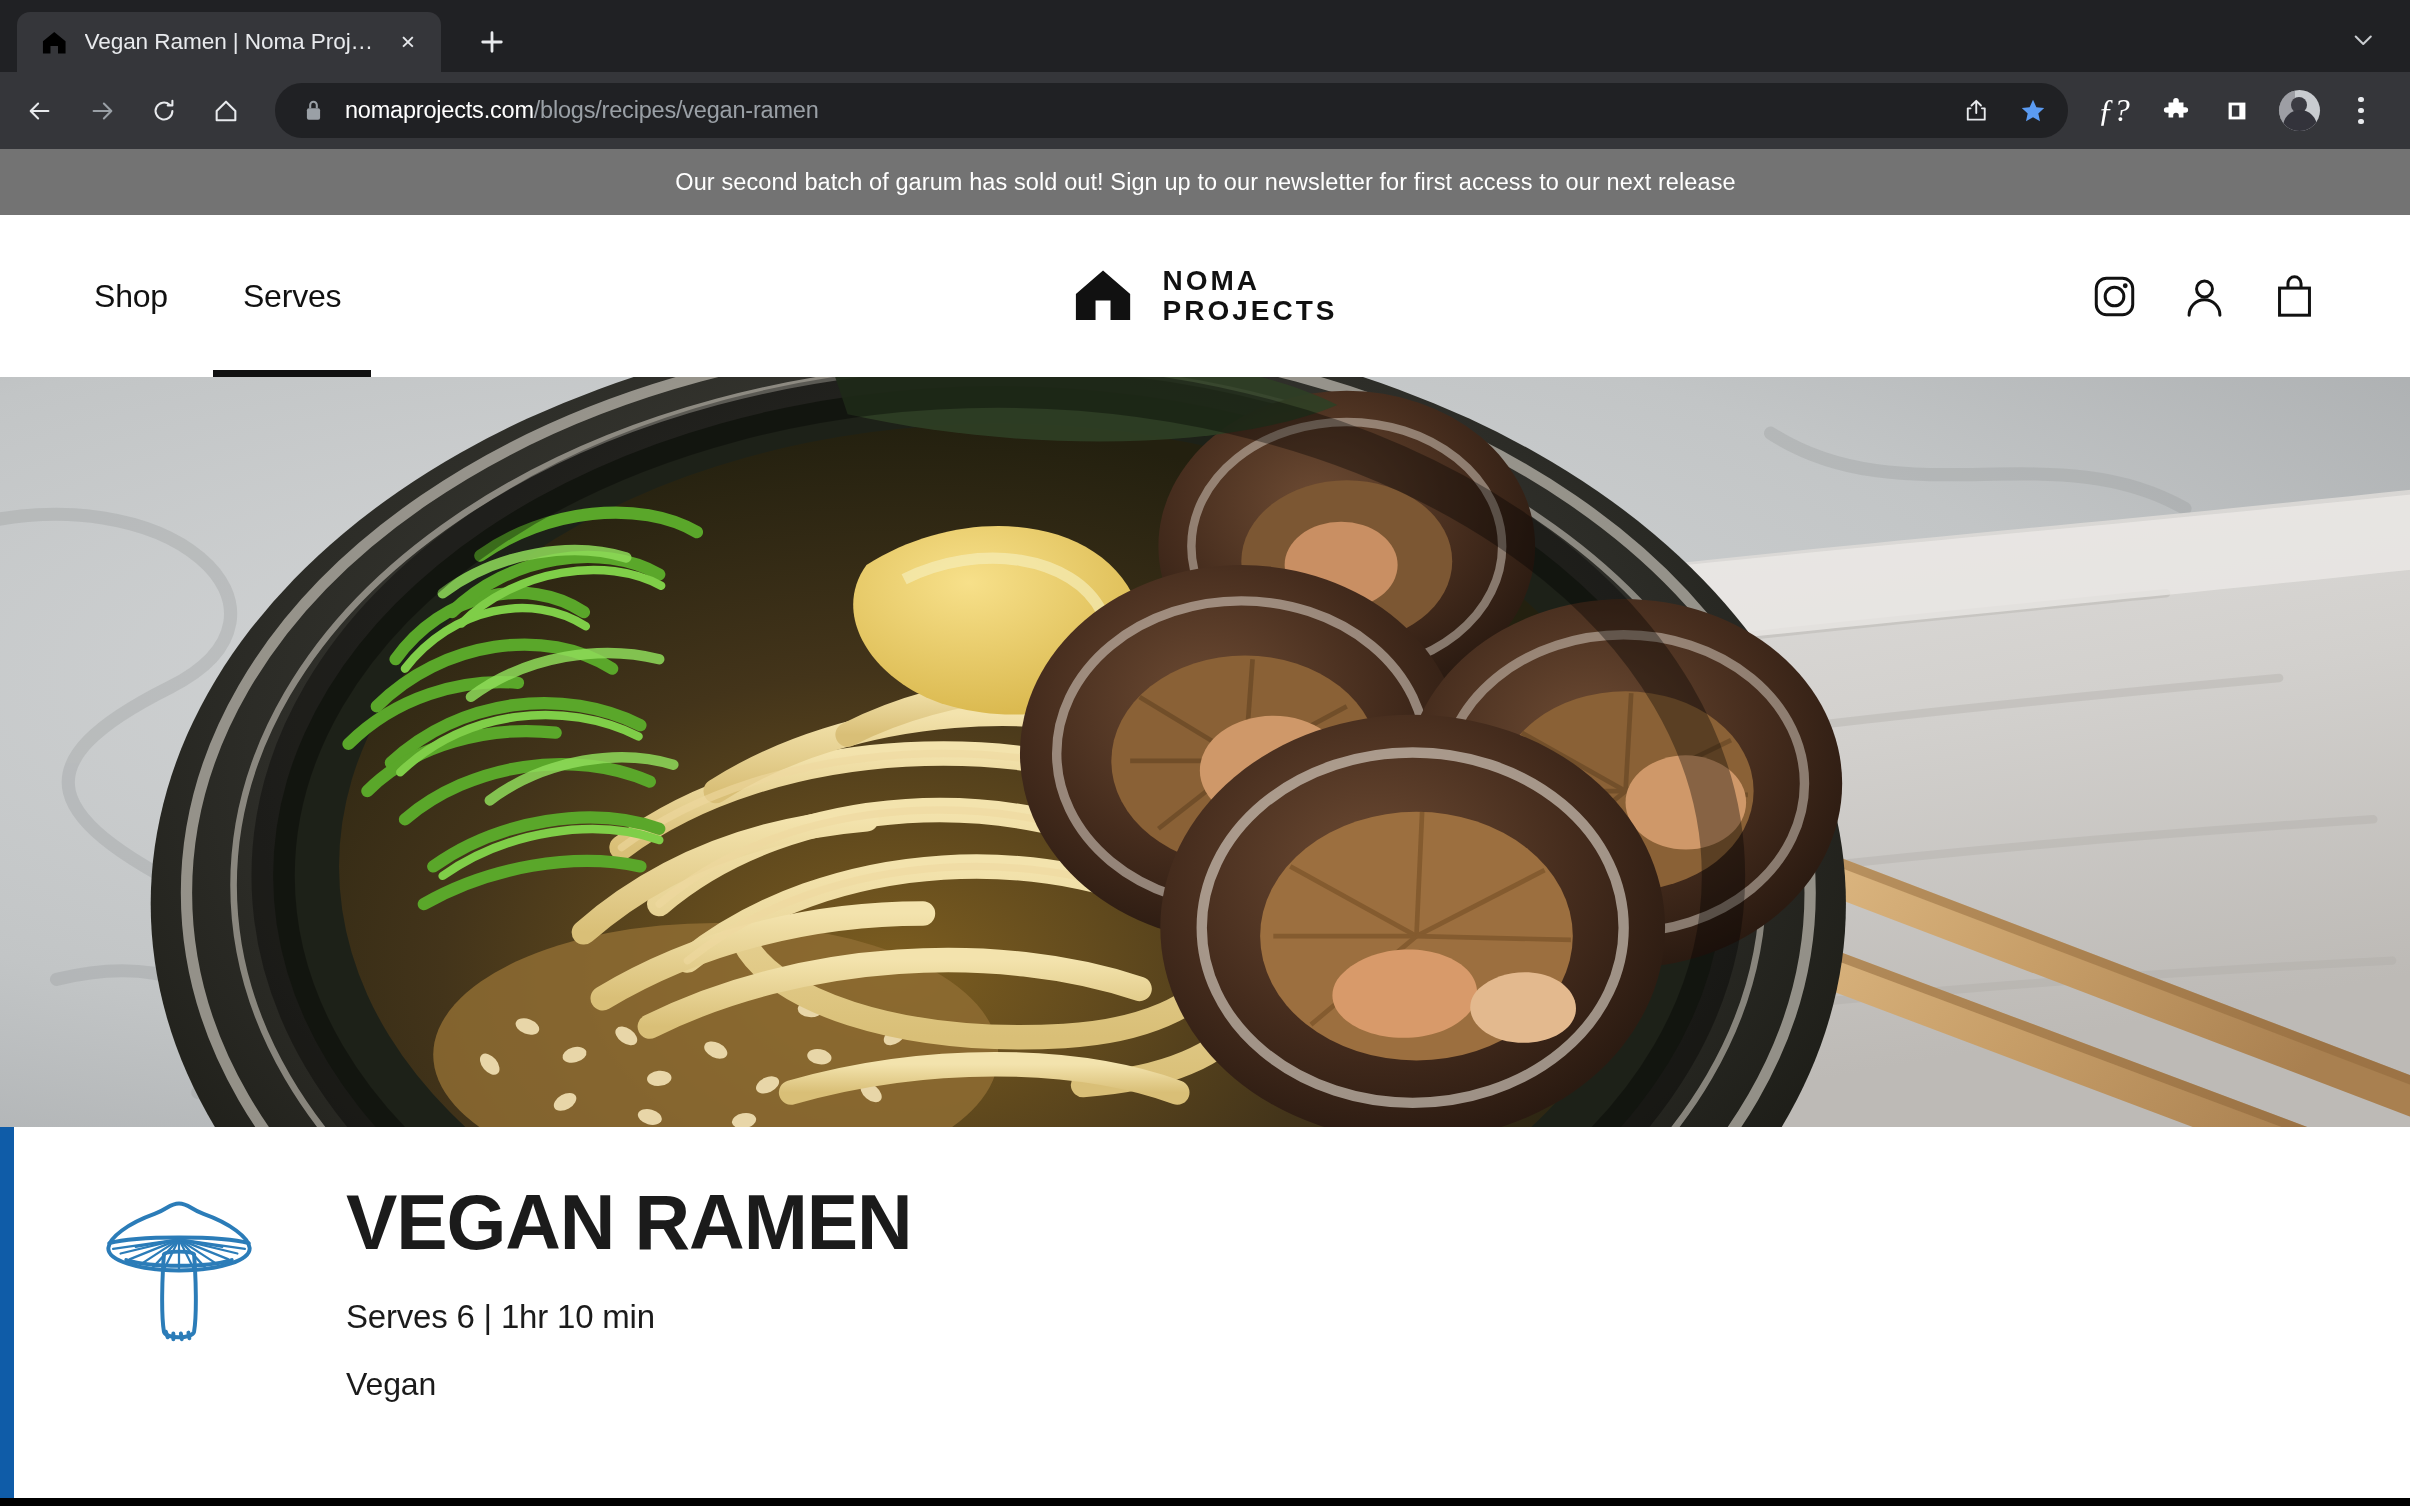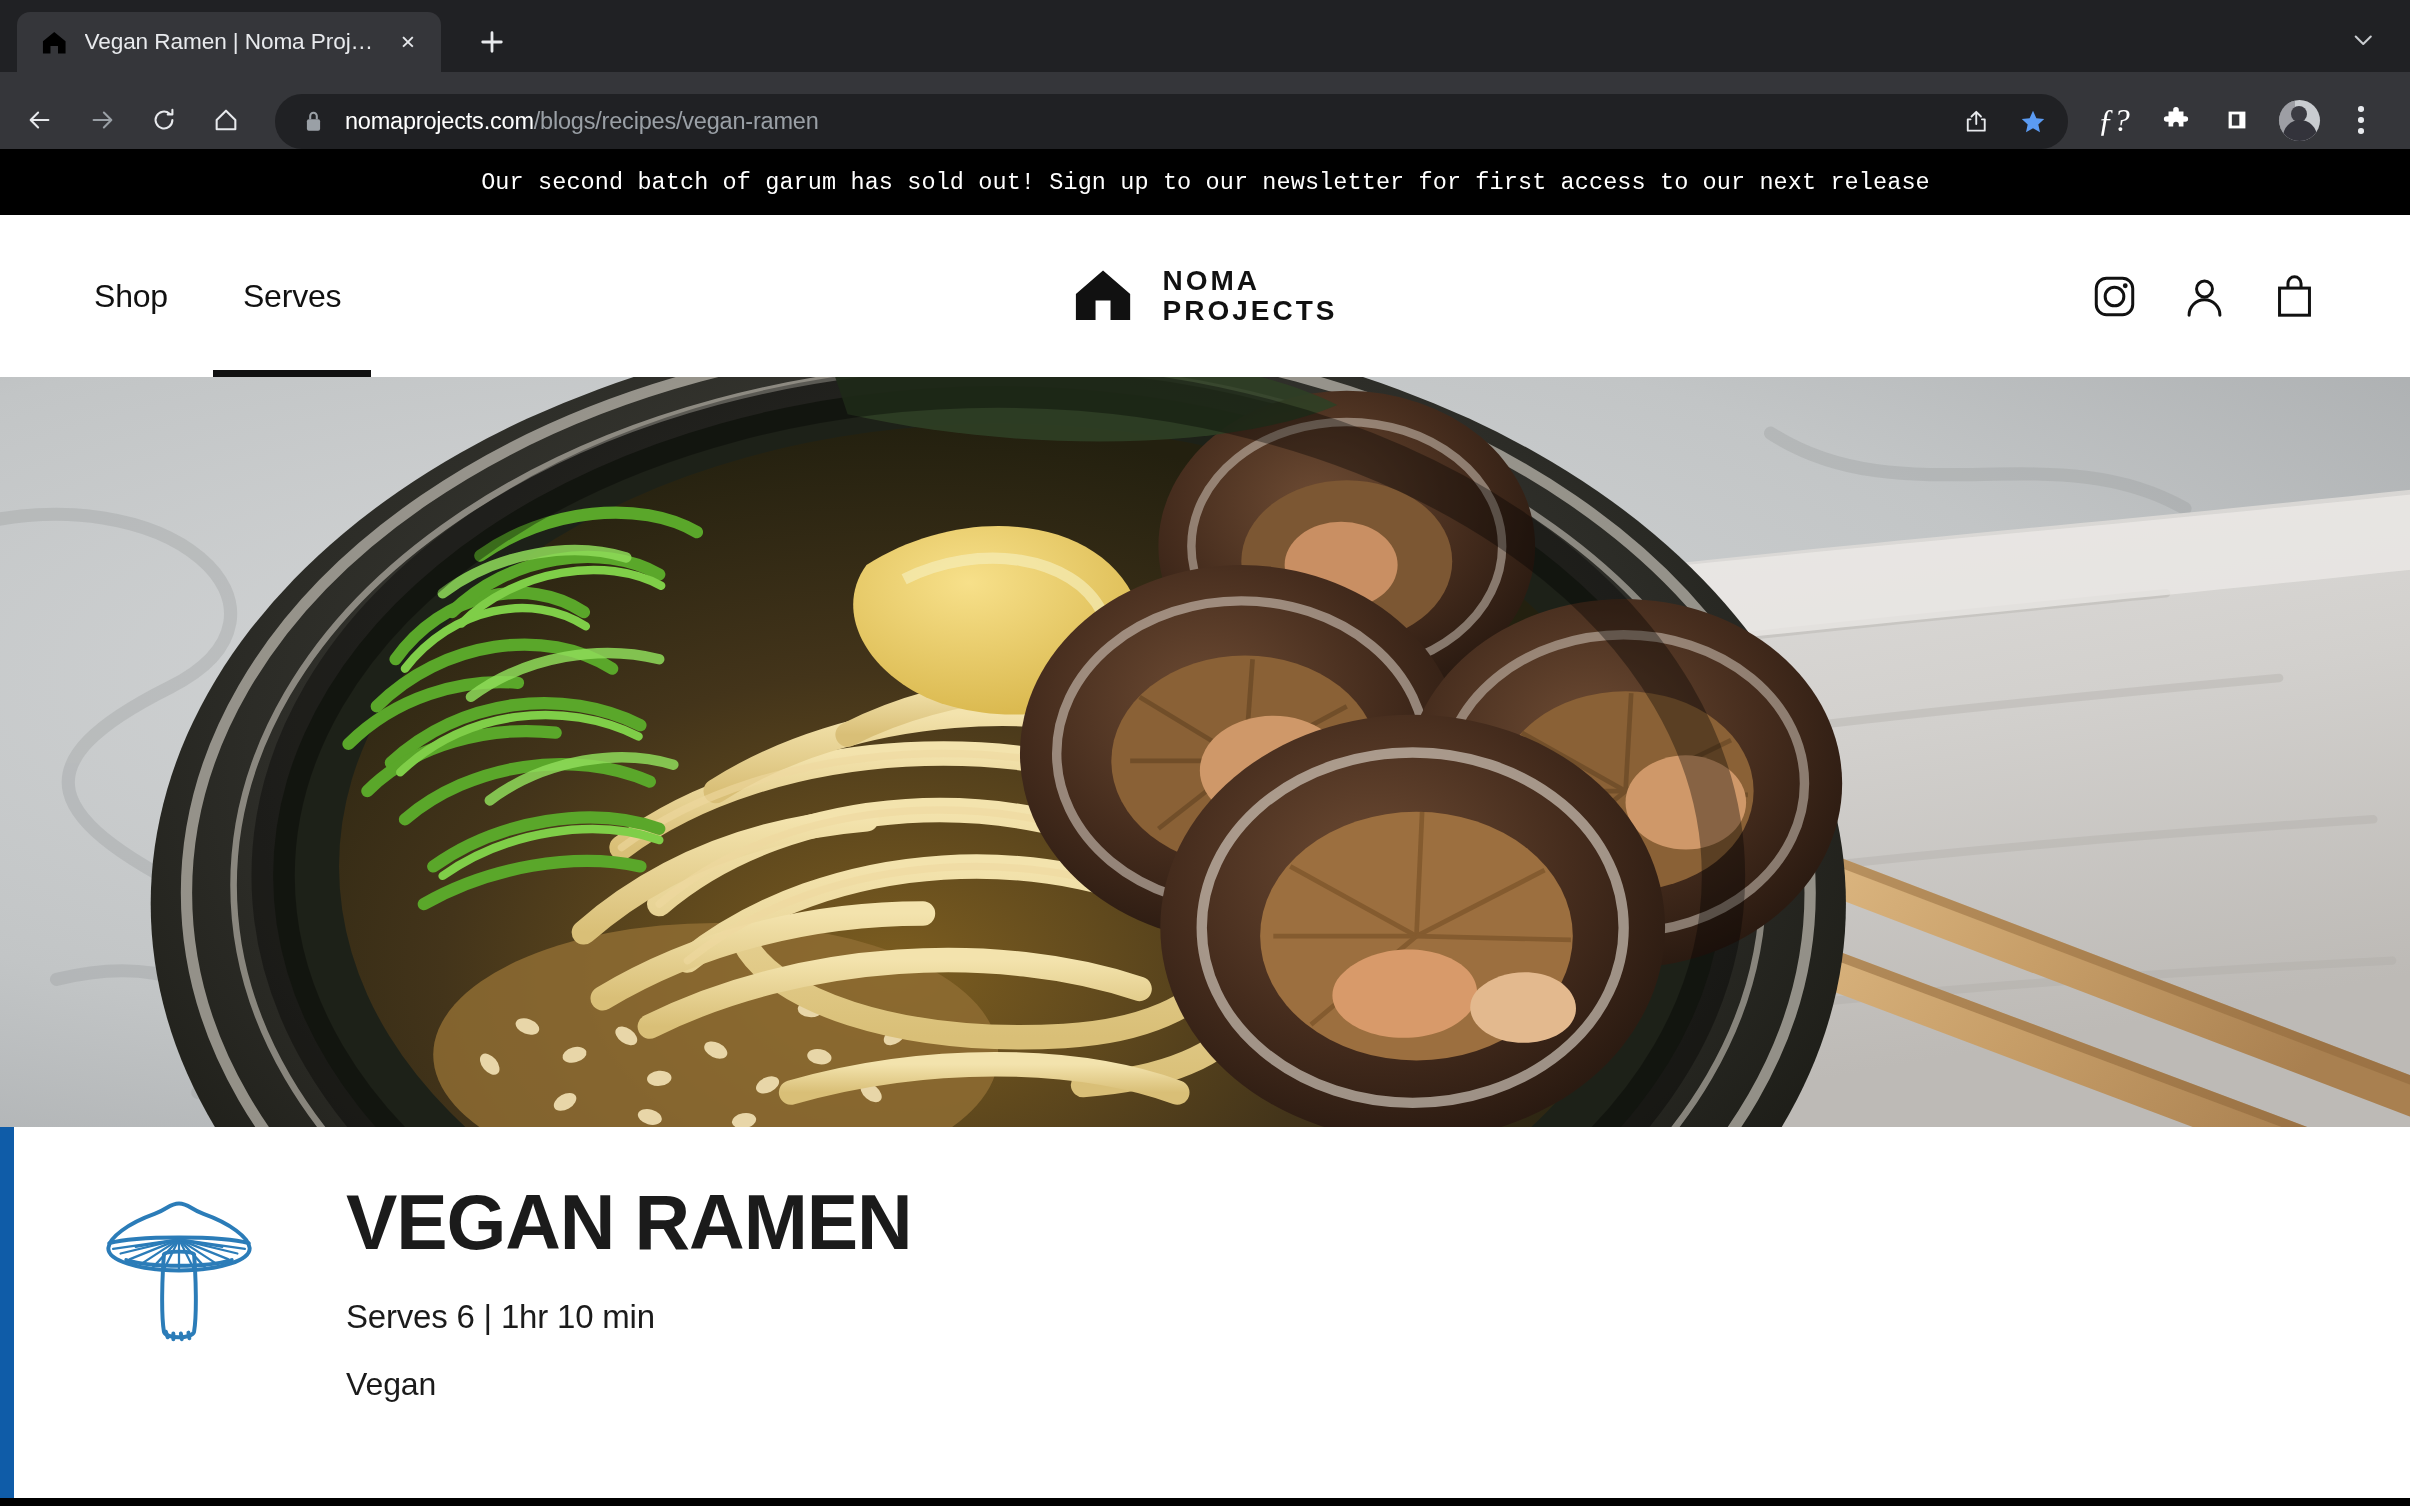--- a/index.html
+++ b/index.html
@@ -99,21 +99,21 @@
     align-items: center;
     justify-content: center;
     color: #c9ccd0;
   }
 
   .toolbar {
     height: 77px;
     flex: 0 0 77px;
     background: #35363a;
     display: flex;
-    align-items: flex-end;
+    align-items: center;
     padding: 0 21px 0 11.3px;
     gap: 3.8px;
   }
 
   .tb-icon {
     width: 58px;
     height: 58px;
     display: flex;
     align-items: center;
     justify-content: center;
@@ -217,30 +217,29 @@
     flex: 1;
     background: #ffffff;
     overflow: hidden;
     position: relative;
     display: flex;
     flex-direction: column;
   }
 
   
   .announce {
-    background: #000000;
+    background: #737373;
     color: #ffffff;
     height: 66px;
     flex: 0 0 66px;
     display: flex;
     align-items: center;
     justify-content: center;
     font-size: 23.5px;
     letter-spacing: 0.1px;
-    font-family: Liberation Mono, monospace;
   }
 
   
   .siteheader {
     background: #ffffff;
     height: 162px;
     flex: 0 0 162px;
     display: flex;
     align-items: stretch;
     position: relative;

